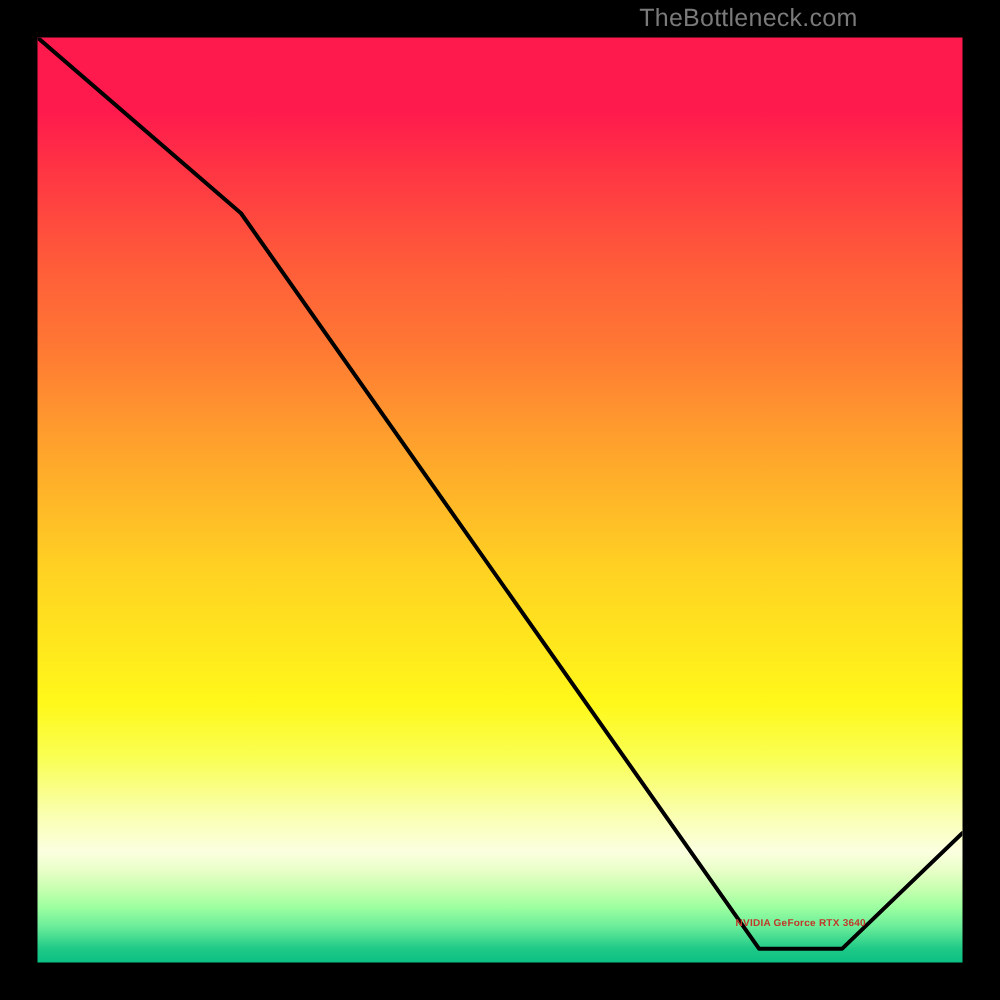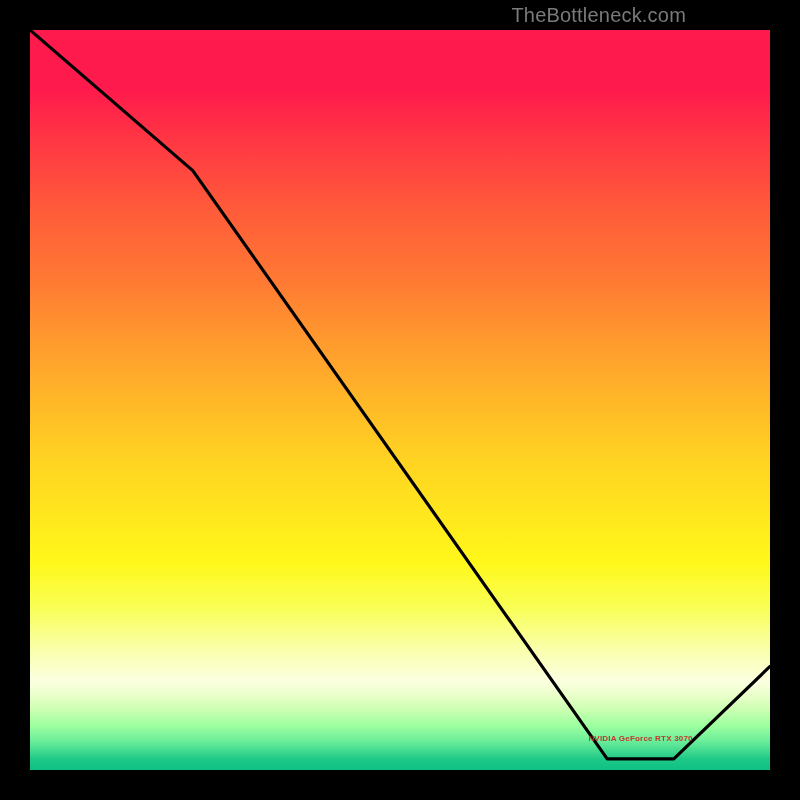--- a/index.html
+++ b/index.html
@@ -86,15 +86,15 @@
 <div class="frame">
   <div class="watermark">TheBottleneck.com</div>
 
   <div class="plot-area">
     <div class="gradient"></div>
 
     <svg class="curve" viewBox="0 0 740 740" preserveAspectRatio="none">
       <path id="curve-path" d="M0.00 0.00 L162.80 140.60 L577.20 728.90 L643.80 728.90 L740.00 636.40" fill="none" stroke="#000000" stroke-width="3.2" stroke-linejoin="round" stroke-linecap="round"></path>
     </svg>
 
-    <div class="ann" id="annotation" style="left: 558.4px; top: 704.4px;">NVIDIA GeForce RTX 3070</div>
+    <div class="ann" id="annotation" style="left: 558.4px; top: 704.4px;">NVIDIA GeForce RTX 3640</div>
   </div>
 </div>
 
 </body></html>

